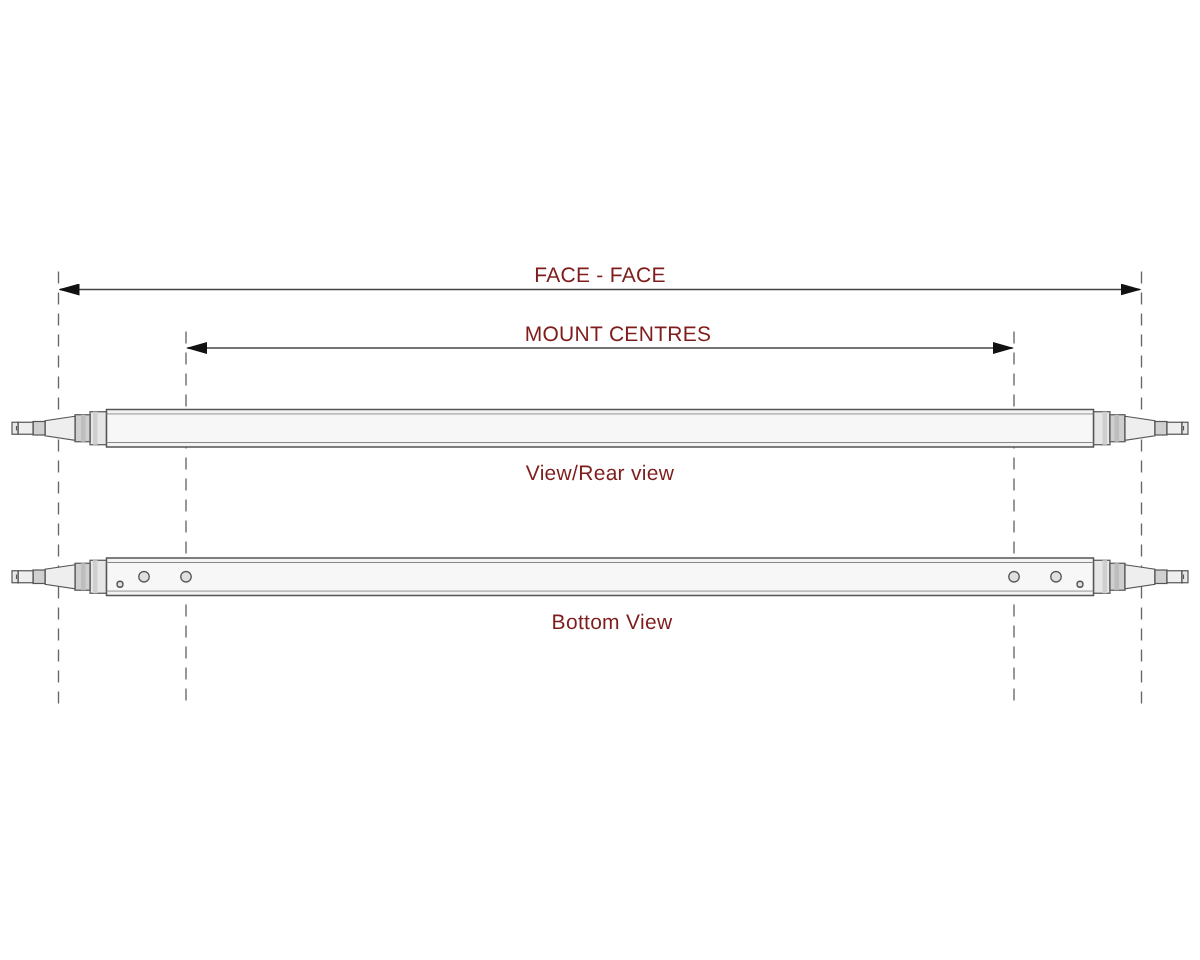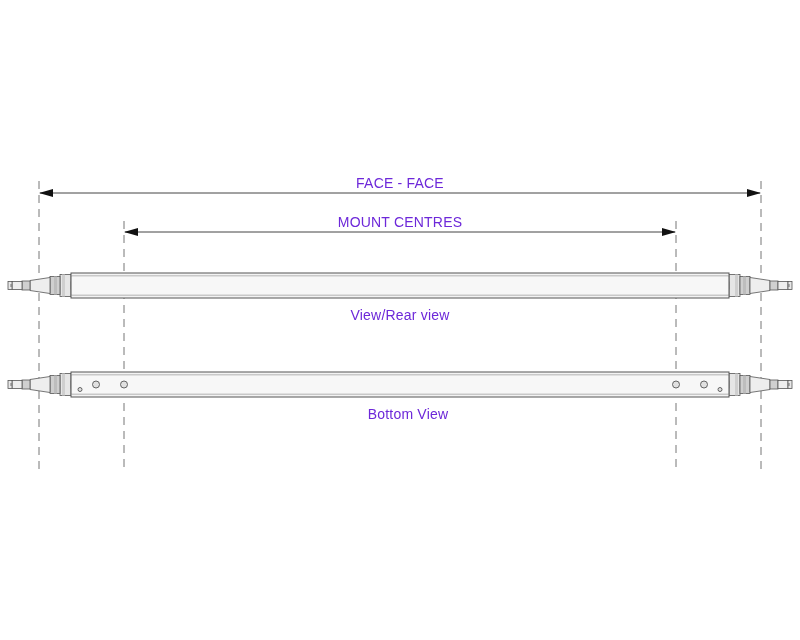--- a/index.html
+++ b/index.html
@@ -1,18 +1,18 @@
 <!DOCTYPE html>
 <html><head>
 <meta charset="utf-8">
 <style>
   html, body { margin: 0; padding: 0; background: #ffffff; }
   body { width: 800px; height: 640px; position: relative; overflow: hidden; font-family: "Liberation Sans", sans-serif; }
   #canvas { position: absolute; left: 0; top: 0; width: 800px; height: 640px; }
-  .label { position: absolute; color: #6d28d9; font-size: 14px; text-align: center; white-space: nowrap; transform: translateX(-50%); letter-spacing: 0.2px; }
+  .label { position: absolute; color: #7f1d1d; font-size: 14px; text-align: center; white-space: nowrap; transform: translateX(-50%); letter-spacing: 0.2px; }
 </style>
 </head>
 <body>
 
 <svg id="canvas" viewBox="0 0 800 640" xmlns="http://www.w3.org/2000/svg">
   <defs>
     <marker id="arrow-end" markerWidth="14" markerHeight="8" refX="13" refY="4" orient="auto" markerUnits="userSpaceOnUse">
       <path d="M0,0 L14,4 L0,8 Z" fill="#111"></path>
     </marker>
     <marker id="arrow-start" markerWidth="14" markerHeight="8" refX="1" refY="4" orient="auto" markerUnits="userSpaceOnUse">
@@ -68,15 +68,15 @@
       <circle cx="124" cy="0" r="3.5"></circle>
       <circle cx="80" cy="5" r="2"></circle>
       <circle cx="676" cy="0" r="3.5"></circle>
       <circle cx="704" cy="0" r="3.5"></circle>
       <circle cx="720" cy="5" r="2"></circle>
     </g>
   </g>
 </svg>
 
 <div class="label" style="left:400px; top:175px;">FACE - FACE</div>
-<div class="label" style="left:400px; top:214px;text-align:center;">MOUNT CENTRES</div>
+<div class="label" style="left:412px; top:214px;text-align:center;">MOUNT CENTRES</div>
 <div class="label" style="left:400px; top:307px;">View/Rear view</div>
 <div class="label" style="left:400px; top:406px;padding-left:16px;">Bottom View</div>
 
 </body></html>

